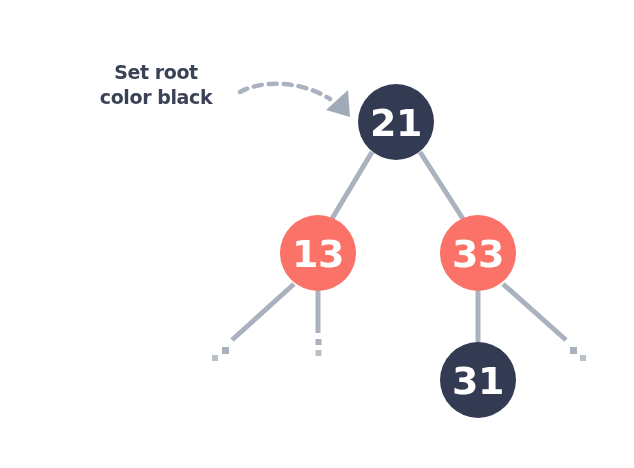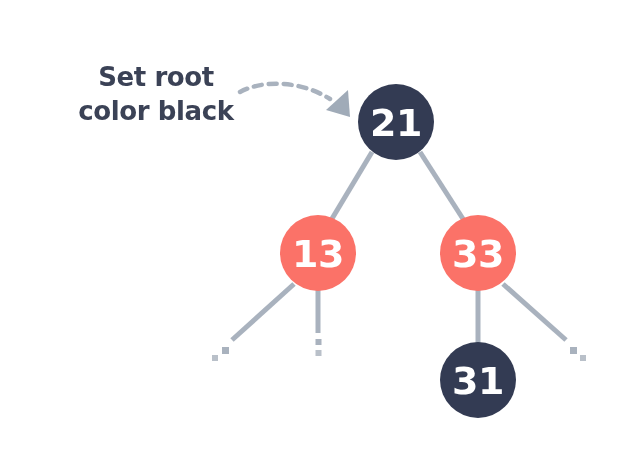--- a/index.html
+++ b/index.html
@@ -25,21 +25,21 @@
     width: 634px;
     height: 468px;
   }
   .annotation-label {
     position: absolute;
     left: 56px;
     top: 60px;
     width: 200px;
     color: #3b4256;
     font-family: "DejaVu Sans", "Liberation Sans", sans-serif;
-    font-size: 26px;
+    font-size: 19px;
     font-weight: bold;
     line-height: 1.32;
     letter-spacing: -0.4px;
     text-align: center;
     white-space: pre-line;
     user-select: none;
   }
   .node-text {
     font-family: "DejaVu Sans", "Liberation Sans", sans-serif;
     font-size: 38px;

